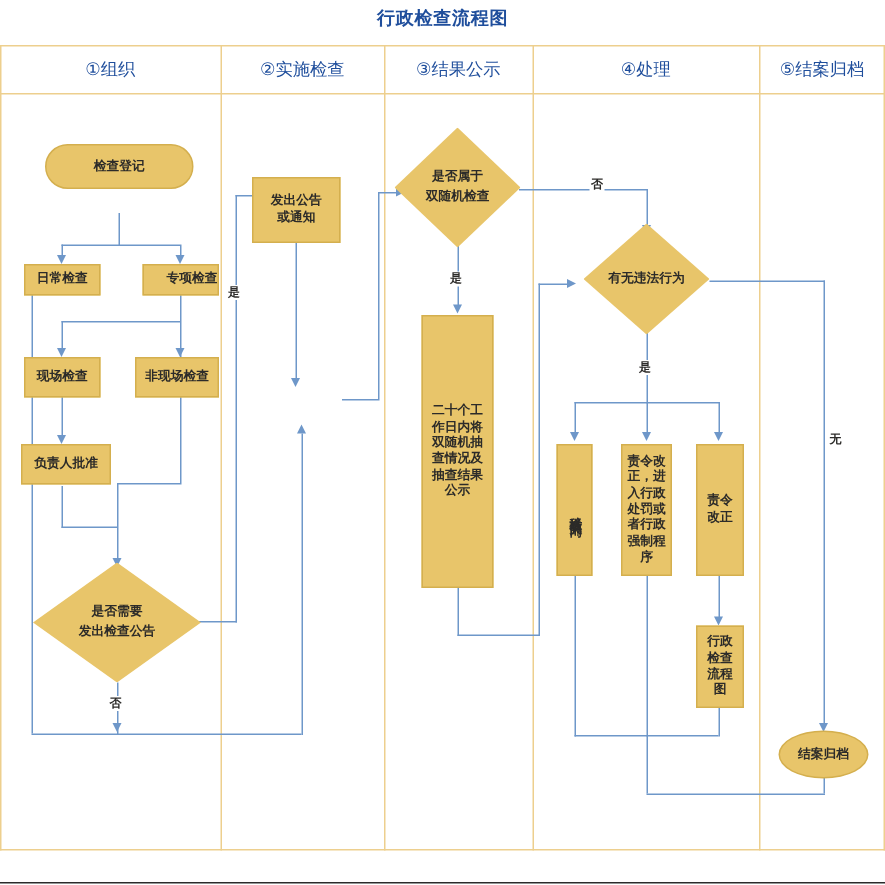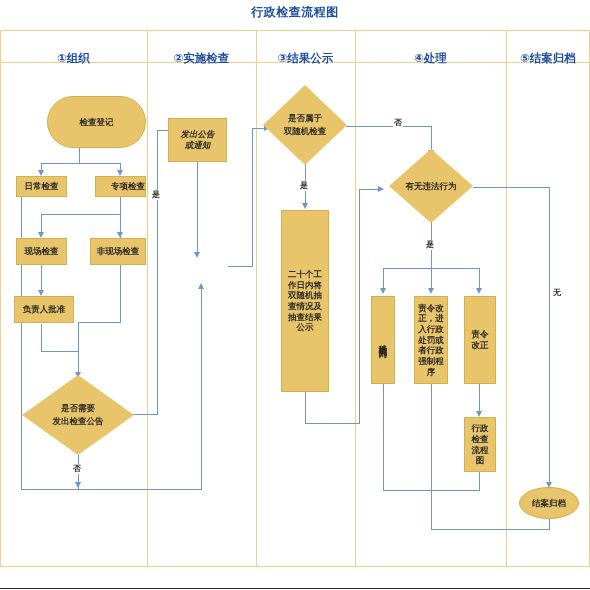--- a/index.html
+++ b/index.html
@@ -13,22 +13,22 @@
   }
 
   
   .frame-line{position:absolute;background:#EDCF8E;}
   .frame-h{height:1px;}
   .frame-v{width:1px;}
   .bottom-rule{position:absolute;left:0;top:588px;width:590px;height:1px;background:#2b2b2b;}
 
   
   .hdr{
-    position:absolute;top:48px;height:20px;line-height:20px;
-    text-align:center;font-size:11.5px;font-weight:bold;color:#1F4E9C;
+    position:absolute;top:36px;height:20px;line-height:20px;
+    text-align:center;font-size:11.5px;font-weight:normal;color:#1F4E9C;
     white-space:nowrap;
   }
 
   
   .node{
     position:absolute;background:#E8C56A;border:1px solid #D4AF4E;
     box-sizing:border-box;display:flex;align-items:center;justify-content:center;
     text-align:center;color:#2c2b29;font-size:8.5px;line-height:1.25;
     font-weight:bold;
   }
@@ -123,21 +123,21 @@
   <div class="arw arw-r" style="left:168px;top:126.5px;"></div>
   <div class="elabel" style="left:151px;top:190px;">是</div>
 
   <div class="ln lnv" style="left:78px;top:455px;height:35px;"></div>
   <div class="elabel" style="left:72px;top:464px;">否</div>
   <div class="arw arw-d" style="left:74.5px;top:482px;"></div>
   <div class="ln lnh" style="left:21px;top:489px;width:180px;"></div>
   <div class="ln lnv" style="left:21px;top:189px;height:300px;"></div>
   <div class="ln lnh" style="left:21px;top:189px;width:20px;"></div>
 
-  <div class="node stadium" style="left:47px;top:96px;width:99px;height:52px;">检查登记</div>
+  <div class="node stadium" style="left:30px;top:96px;width:99px;height:30px;">检查登记</div>
 
   <div class="node rect" style="left:16px;top:176px;width:51px;height:21px;">日常检查</div>
   <div class="node rect" style="left:95px;top:176px;width:51px;height:21px;padding-left:15px;">专项检查</div>
 
   <div class="node rect" style="left:16px;top:238px;width:51px;height:27px;">现场检查</div>
   <div class="node rect" style="left:90px;top:238px;width:56px;height:27px;">非现场检查</div>
 
   <div class="node rect" style="left:14px;top:296px;width:60px;height:27px;">负责人批准</div>
 
   <div class="diamond" style="left:22px;top:375px;width:112px;height:80px;">
@@ -152,21 +152,21 @@
   <div class="arw arw-d" style="left:193.5px;top:252px;"></div>
 
   <div class="ln lnh" style="left:228px;top:266px;width:25px;"></div>
   <div class="ln lnv" style="left:252px;top:128px;height:138px;"></div>
   <div class="ln lnh" style="left:252px;top:128px;width:13px;"></div>
   <div class="arw arw-r" style="left:264px;top:124.5px;"></div>
 
   <div class="ln lnv" style="left:201px;top:289px;height:201px;"></div>
   <div class="arw arw-u" style="left:197.5px;top:283px;"></div>
 
-  <div class="node rect" style="left:168px;top:118px;width:59px;height:44px;font-style:italic;">
+  <div class="node rect" style="left:168px;top:118px;width:59px;height:44px;">
     <div>
       <div>发出公告</div>
       <div>或通知</div>
     </div>
   </div>
 
   <div class="ln lnv" style="left:305px;top:163px;height:42px;"></div>
   <div class="elabel" style="left:299px;top:181px;">是</div>
   <div class="arw arw-d" style="left:301.5px;top:203px;"></div>
 

